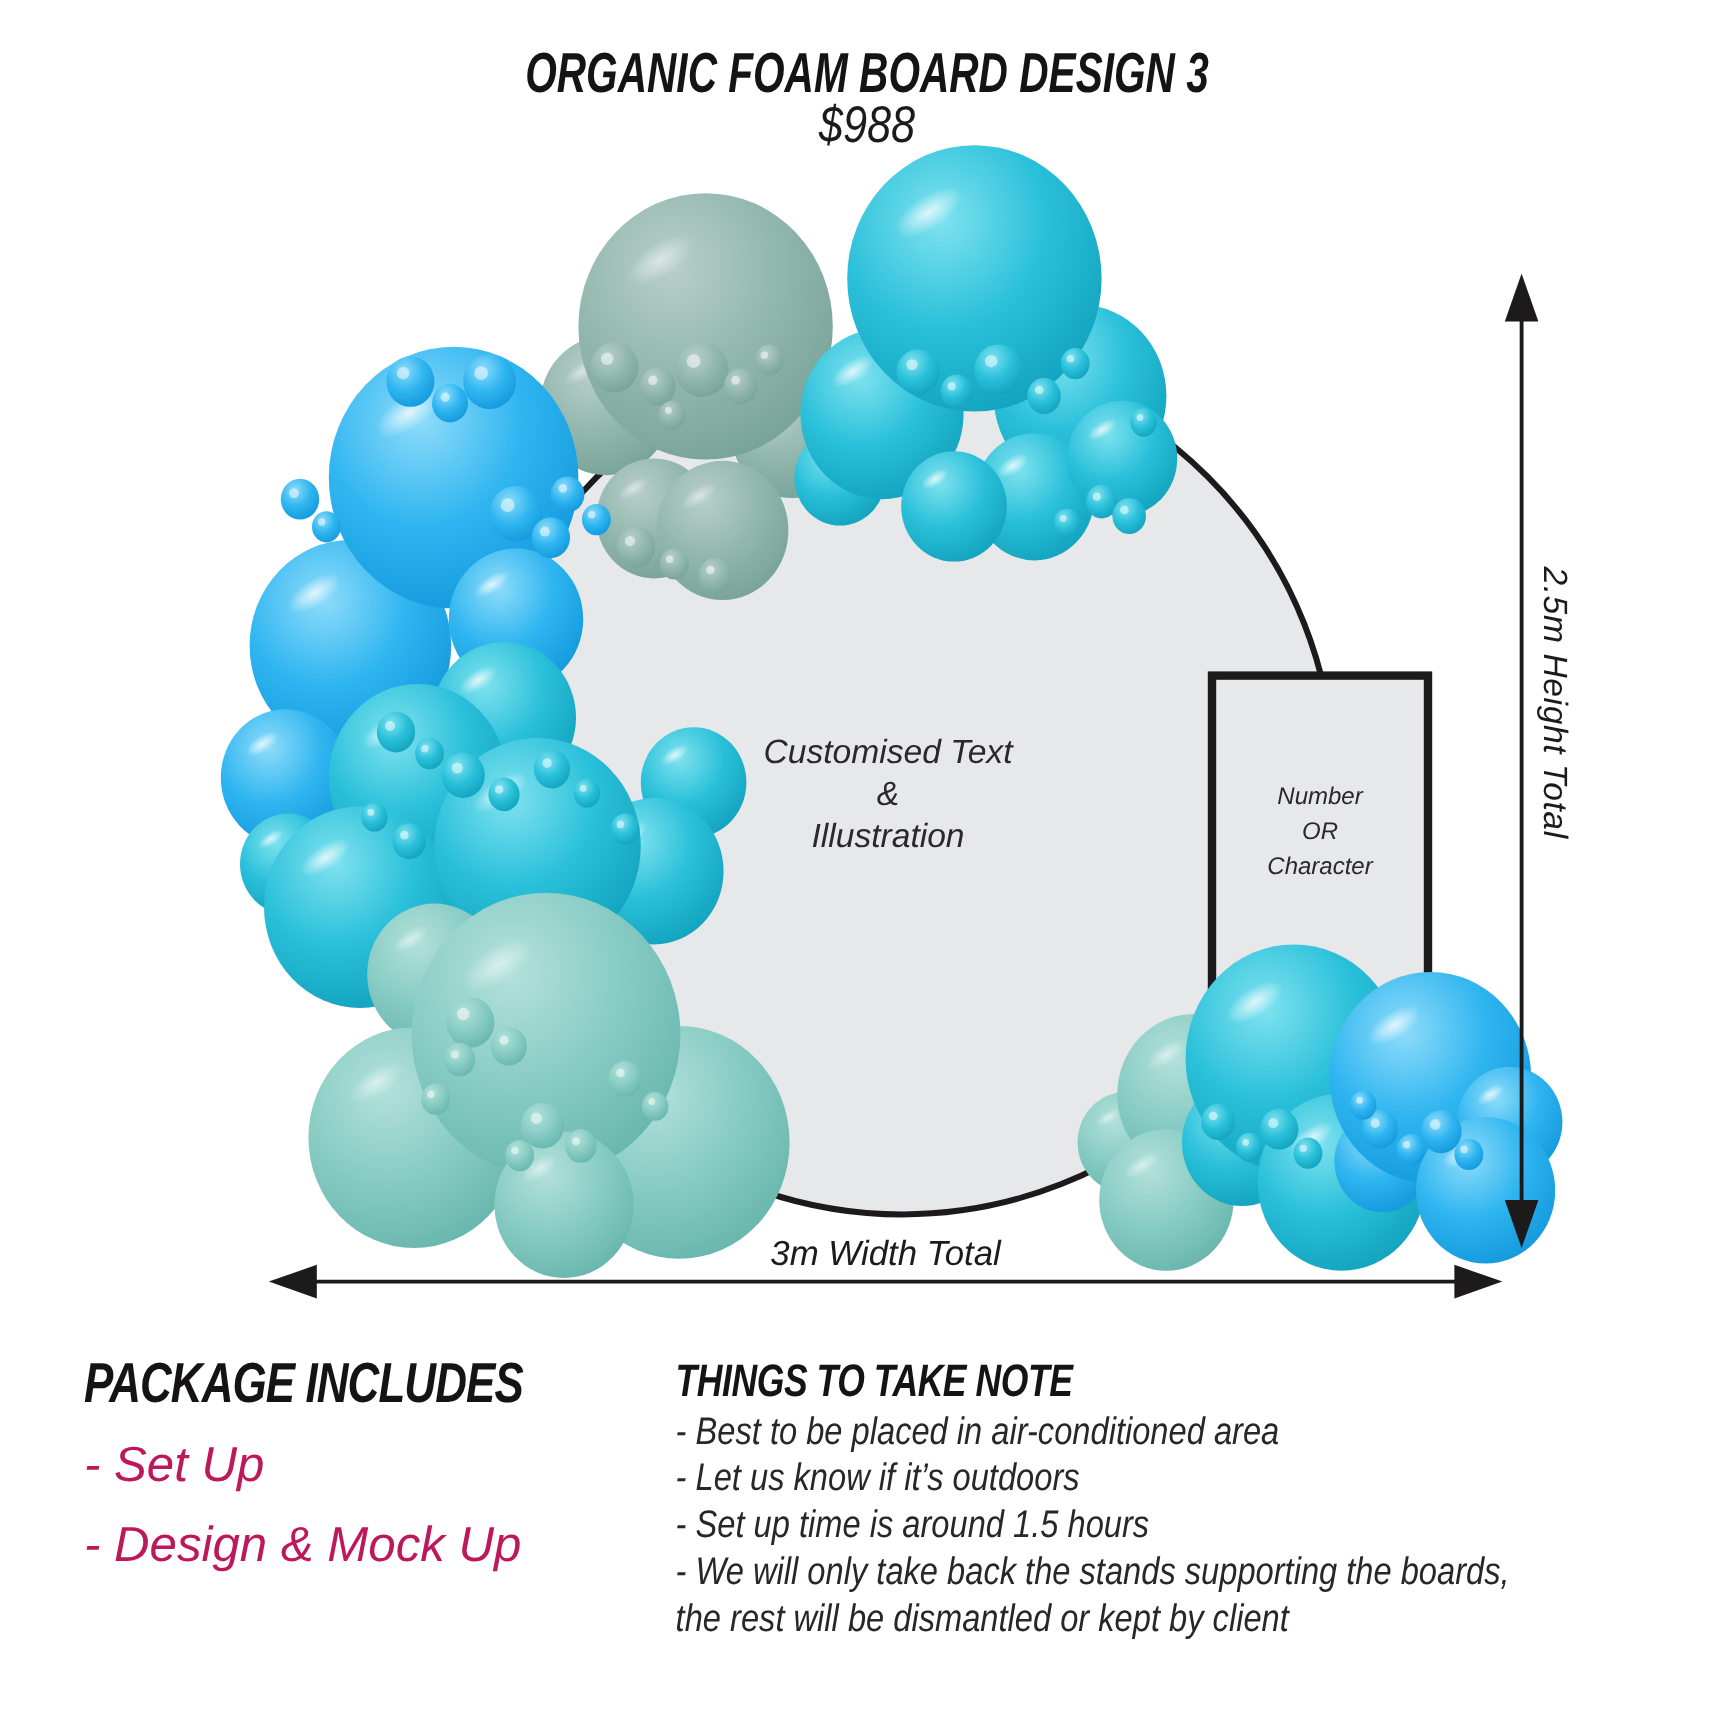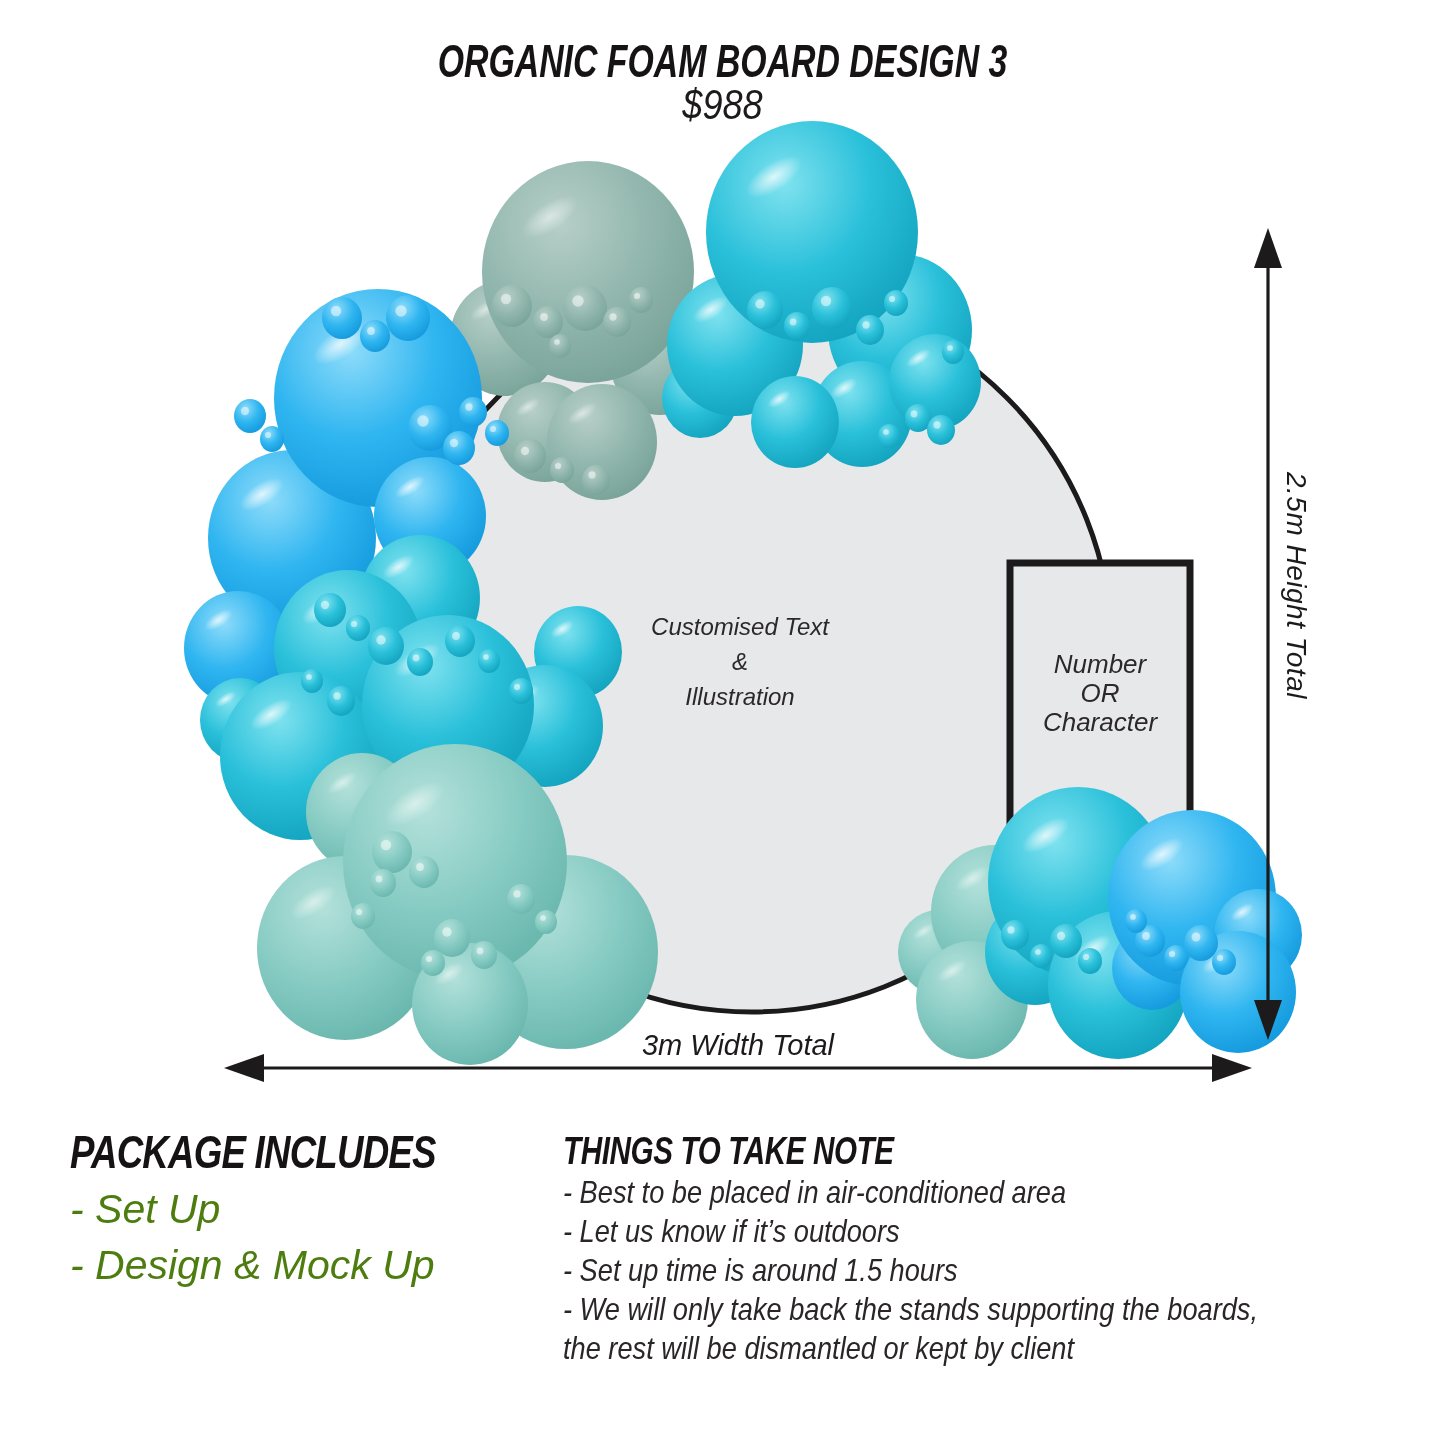--- a/index.html
+++ b/index.html
@@ -8,32 +8,32 @@
   svg.diagram{position:absolute;left:0;top:0;}
 
   .title{position:absolute;top:33px;left:0;right:0;text-align:center;
          font-size:47px;font-weight:bold;color:#161314;letter-spacing:0px;
          transform:scaleX(0.72);transform-origin:50% 50%;white-space:nowrap;}
   .price{position:absolute;top:80px;left:0;right:0;text-align:center;
          font-size:43px;font-weight:400;color:#1d1a1b;
          transform:scaleX(0.84);transform-origin:50% 50%;}
 
   .circle-label{position:absolute;left:540px;top:609px;width:400px;text-align:center;
-                font-size:24px;line-height:35px;color:#2c282a;}
+                font-size:28px;line-height:35px;color:#2c282a;}
   .board-label{position:absolute;left:1008px;top:650px;width:184px;text-align:center;
-               font-size:26px;line-height:29px;color:#2c282a;}
+               font-size:20px;line-height:29px;color:#2c282a;}
   .height-label{position:absolute;left:1280px;top:472px;
                 writing-mode:vertical-rl;font-size:28px;color:#1d1a1b;letter-spacing:0.5px;}
   .width-label{position:absolute;left:538px;top:1029px;width:400px;text-align:center;
                font-size:29px;color:#1d1a1b;}
 
   .package{position:absolute;left:70px;top:1124px;width:470px;}
   .package .heading{font-size:47px;font-weight:bold;color:#161314;letter-spacing:-1px;
                     transform:scaleX(0.78);transform-origin:0 50%;white-space:nowrap;}
-  .package .item{font-size:41px;line-height:51px;color:#4d7c0f;margin-top:5px;}
+  .package .item{font-size:41px;line-height:51px;color:#be185d;margin-top:16px;}
   .package .item:first-of-type{margin-top:10px;}
 
   .notes{position:absolute;left:563px;top:1130px;width:880px;}
   .notes .heading{font-size:38px;font-weight:bold;color:#161314;letter-spacing:-0.5px;
                   transform:scaleX(0.78);transform-origin:0 50%;white-space:nowrap;}
   .notes .line{font-size:32px;line-height:39px;color:#2a2627;white-space:nowrap;
                transform:scaleX(0.85);transform-origin:0 50%;}
   .notes .line:first-of-type{margin-top:12px;}
 </style>
 </head>

